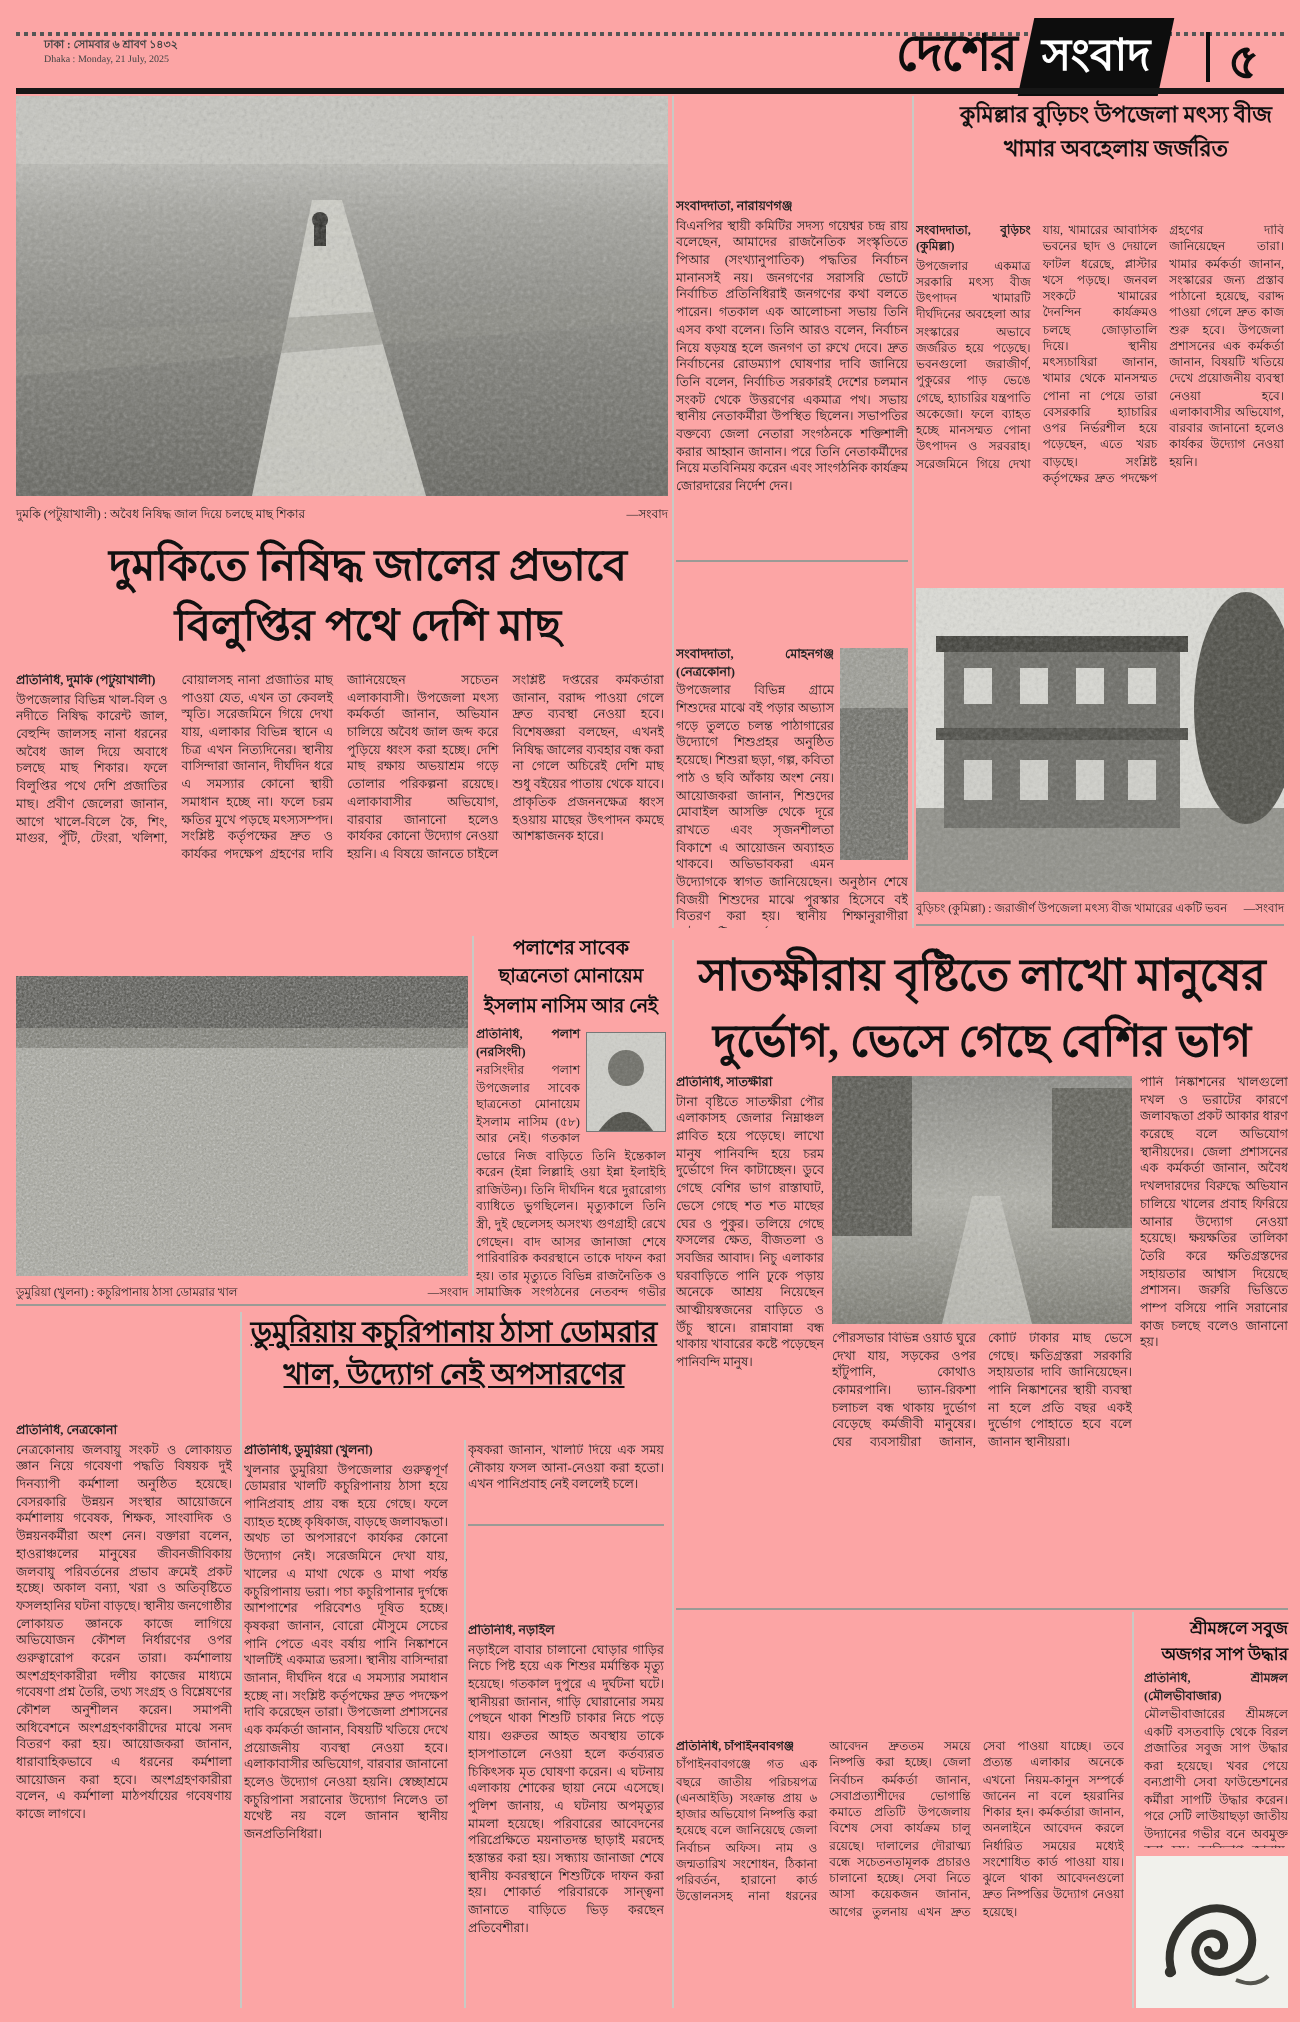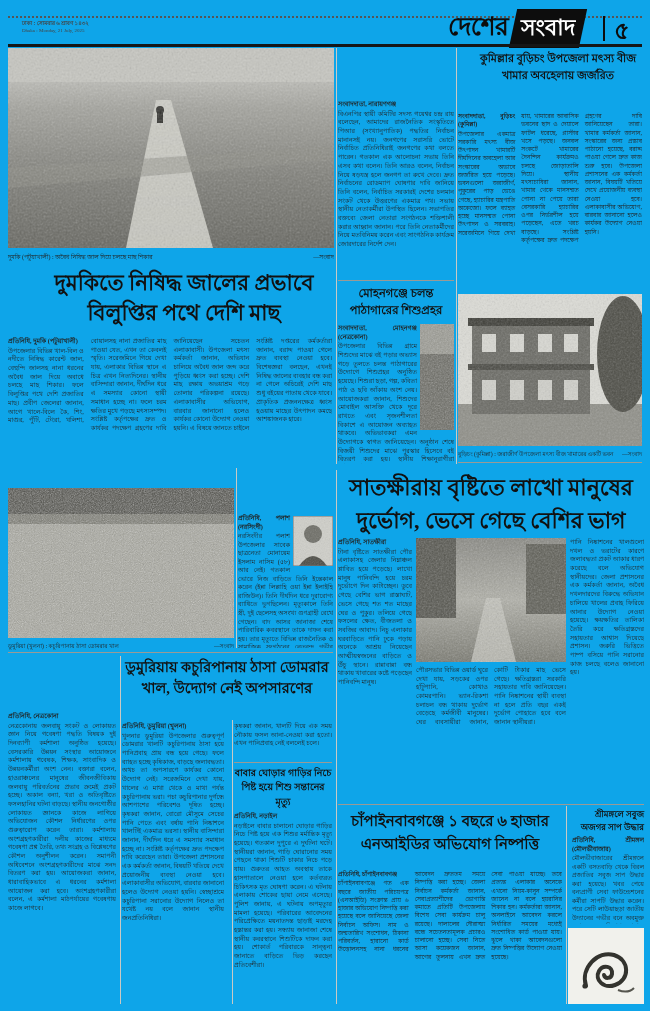--- a/index.html
+++ b/index.html
@@ -1,16 +1,16 @@
 <!DOCTYPE html>
 <html><head>
 <meta charset="utf-8">
 <style>
   html,body{margin:0;padding:0;background:#e9e9e6;}
-  #page{position:relative;width:650px;height:1011px;background:#0ea5e9;margin:0 auto;
+  #page{position:relative;width:650px;height:1011px;background:#fca5a5;margin:0 auto;
         font-family:"Liberation Serif",serif;color:#1a1a1a;overflow:hidden;}
   .abs{position:absolute;}
   .hl{font-weight:bold;text-align:center;color:#111;font-family:"Liberation Serif",serif;}
   .body-txt{font-size:6.3px;line-height:1.38;text-align:justify;color:#222;overflow:hidden;}
   .dl{display:block;font-weight:bold;margin-bottom:1px;}
   .cols3{column-count:3;column-gap:6px;}
   .cols4{column-count:4;column-gap:7px;}
   .cols2{column-count:2;column-gap:6px;}
   .caption{font-size:6px;color:#222;display:flex;justify-content:space-between;align-items:flex-start;}
   .caption .cred{white-space:nowrap;margin-left:4px;}
@@ -76,21 +76,20 @@
     <span class="dl">প্রতিনিধি, দুমকি (পটুয়াখালী)</span>
     <span>উপজেলার বিভিন্ন খাল-বিল ও নদীতে নিষিদ্ধ কারেন্ট জাল, বেহুন্দি জালসহ নানা ধরনের অবৈধ জাল দিয়ে অবাধে চলছে মাছ শিকার। ফলে বিলুপ্তির পথে দেশি প্রজাতির মাছ। প্রবীণ জেলেরা জানান, আগে খালে-বিলে কৈ, শিং, মাগুর, পুঁটি, টেংরা, খলিশা, বোয়ালসহ নানা প্রজাতির মাছ পাওয়া যেত, এখন তা কেবলই স্মৃতি। সরেজমিনে গিয়ে দেখা যায়, এলাকার বিভিন্ন স্থানে এ চিত্র এখন নিত্যদিনের। স্থানীয় বাসিন্দারা জানান, দীর্ঘদিন ধরে এ সমস্যার কোনো স্থায়ী সমাধান হচ্ছে না। ফলে চরম ক্ষতির মুখে পড়ছে মৎস্যসম্পদ। সংশ্লিষ্ট কর্তৃপক্ষের দ্রুত ও কার্যকর পদক্ষেপ গ্রহণের দাবি জানিয়েছেন সচেতন এলাকাবাসী। উপজেলা মৎস্য কর্মকর্তা জানান, অভিযান চালিয়ে অবৈধ জাল জব্দ করে পুড়িয়ে ধ্বংস করা হচ্ছে। দেশি মাছ রক্ষায় অভয়াশ্রম গড়ে তোলার পরিকল্পনা রয়েছে। এলাকাবাসীর অভিযোগ, বারবার জানানো হলেও কার্যকর কোনো উদ্যোগ নেওয়া হয়নি। এ বিষয়ে জানতে চাইলে সংশ্লিষ্ট দপ্তরের কর্মকর্তারা জানান, বরাদ্দ পাওয়া গেলে দ্রুত ব্যবস্থা নেওয়া হবে। বিশেষজ্ঞরা বলছেন, এখনই নিষিদ্ধ জালের ব্যবহার বন্ধ করা না গেলে অচিরেই দেশি মাছ শুধু বইয়ের পাতায় থেকে যাবে। প্রাকৃতিক প্রজননক্ষেত্র ধ্বংস হওয়ায় মাছের উৎপাদন কমছে আশঙ্কাজনক হারে।</span>
   </div>
 
   <div class="body-txt abs" style="left:338px;top:100px;width:116px;height:176px;">
     <span class="dl">সংবাদদাতা, নারায়ণগঞ্জ</span>
     <span>বিএনপির স্থায়ী কমিটির সদস্য গয়েশ্বর চন্দ্র রায় বলেছেন, আমাদের রাজনৈতিক সংস্কৃতিতে পিআর (সংখ্যানুপাতিক) পদ্ধতির নির্বাচন মানানসই নয়। জনগণের সরাসরি ভোটে নির্বাচিত প্রতিনিধিরাই জনগণের কথা বলতে পারেন। গতকাল এক আলোচনা সভায় তিনি এসব কথা বলেন। তিনি আরও বলেন, নির্বাচন নিয়ে ষড়যন্ত্র হলে জনগণ তা রুখে দেবে। দ্রুত নির্বাচনের রোডম্যাপ ঘোষণার দাবি জানিয়ে তিনি বলেন, নির্বাচিত সরকারই দেশের চলমান সংকট থেকে উত্তরণের একমাত্র পথ। সভায় স্থানীয় নেতাকর্মীরা উপস্থিত ছিলেন। সভাপতির বক্তব্যে জেলা নেতারা সংগঠনকে শক্তিশালী করার আহ্বান জানান। পরে তিনি নেতাকর্মীদের নিয়ে মতবিনিময় করেন এবং সাংগঠনিক কার্যক্রম জোরদারের নির্দেশ দেন।</span>
   </div>
 
   <div class="hr" style="left:338px;top:280px;width:116px;"></div>
-  <div class="hl abs" style="left:338px;top:285px;width:116px;font-size:11.5px;line-height:1.45;">মোহনগঞ্জে চলন্ত পাঠাগারের শিশুপ্রহর</div>
   <div class="body-txt abs" style="left:338px;top:324px;width:116px;height:140px;">
     <span style="float:right;margin:0 0 2px 3px;">
       <svg width="34" height="106">
         <defs>
             <filter id="n2">
               <feTurbulence type="fractalNoise" baseFrequency="0.7" numOctaves="3"></feTurbulence>
               <feColorMatrix type="saturate" values="0"></feColorMatrix>
             </filter>
           </defs>
         <rect width="34" height="106" fill="#6b6b64"></rect>
@@ -163,20 +162,21 @@
       <rect width="150" height="124" filter="url(#n4)" opacity="0.4"></rect>
     </svg>
   </div>
   <div class="body-txt cols2 abs" style="left:416px;top:666px;width:150px;height:136px;">
     <span>পৌরসভার বিভিন্ন ওয়ার্ড ঘুরে দেখা যায়, সড়কের ওপর হাঁটুপানি, কোথাও কোমরপানি। ভ্যান-রিকশা চলাচল বন্ধ থাকায় দুর্ভোগ বেড়েছে কর্মজীবী মানুষের। ঘের ব্যবসায়ীরা জানান, কোটি টাকার মাছ ভেসে গেছে। ক্ষতিগ্রস্তরা সরকারি সহায়তার দাবি জানিয়েছেন। পানি নিষ্কাশনের স্থায়ী ব্যবস্থা না হলে প্রতি বছর একই দুর্ভোগ পোহাতে হবে বলে জানান স্থানীয়রা।</span>
   </div>
   <div class="body-txt abs" style="left:570px;top:538px;width:74px;height:264px;">
     <span>পানি নিষ্কাশনের খালগুলো দখল ও ভরাটের কারণে জলাবদ্ধতা প্রকট আকার ধারণ করেছে বলে অভিযোগ স্থানীয়দের। জেলা প্রশাসনের এক কর্মকর্তা জানান, অবৈধ দখলদারদের বিরুদ্ধে অভিযান চালিয়ে খালের প্রবাহ ফিরিয়ে আনার উদ্যোগ নেওয়া হয়েছে। ক্ষয়ক্ষতির তালিকা তৈরি করে ক্ষতিগ্রস্তদের সহায়তার আশ্বাস দিয়েছে প্রশাসন। জরুরি ভিত্তিতে পাম্প বসিয়ে পানি সরানোর কাজ চলছে বলেও জানানো হয়।</span>
   </div>
 
+  <div class="hl abs" style="left:238px;top:468px;width:95px;font-size:9.5px;line-height:1.5;">পলাশের সাবেক ছাত্রনেতা মোনায়েম ইসলাম নাসিম আর নেই</div>
   <div class="body-txt abs" style="left:238px;top:514px;width:95px;height:134px;font-size:6.2px;">
     <span style="float:right;margin:2px 0 2px 3px;">
       <svg width="40" height="50">
         <defs>
             <filter id="n5">
               <feTurbulence type="fractalNoise" baseFrequency="0.8" numOctaves="2"></feTurbulence>
               <feColorMatrix type="saturate" values="0"></feColorMatrix>
             </filter>
           </defs>
         <rect width="40" height="50" fill="#cfcfc9"></rect>
@@ -208,38 +208,36 @@
     <span>ডুমুরিয়া (খুলনা) : কচুরিপানায় ঠাসা ডোমরার খাল</span>
     <span class="cred">—সংবাদ</span>
   </div>
 
   <div class="hr" style="left:8px;top:652px;width:325px;"></div>
   <div class="body-txt abs" style="left:8px;top:712px;width:108px;height:292px;">
     <span class="dl">প্রতিনিধি, নেত্রকোনা</span>
     <span>নেত্রকোনায় জলবায়ু সংকট ও লোকায়ত জ্ঞান নিয়ে গবেষণা পদ্ধতি বিষয়ক দুই দিনব্যাপী কর্মশালা অনুষ্ঠিত হয়েছে। বেসরকারি উন্নয়ন সংস্থার আয়োজনে কর্মশালায় গবেষক, শিক্ষক, সাংবাদিক ও উন্নয়নকর্মীরা অংশ নেন। বক্তারা বলেন, হাওরাঞ্চলের মানুষের জীবনজীবিকায় জলবায়ু পরিবর্তনের প্রভাব ক্রমেই প্রকট হচ্ছে। অকাল বন্যা, খরা ও অতিবৃষ্টিতে ফসলহানির ঘটনা বাড়ছে। স্থানীয় জনগোষ্ঠীর লোকায়ত জ্ঞানকে কাজে লাগিয়ে অভিযোজন কৌশল নির্ধারণের ওপর গুরুত্বারোপ করেন তারা। কর্মশালায় অংশগ্রহণকারীরা দলীয় কাজের মাধ্যমে গবেষণা প্রশ্ন তৈরি, তথ্য সংগ্রহ ও বিশ্লেষণের কৌশল অনুশীলন করেন। সমাপনী অধিবেশনে অংশগ্রহণকারীদের মাঝে সনদ বিতরণ করা হয়। আয়োজকরা জানান, ধারাবাহিকভাবে এ ধরনের কর্মশালা আয়োজন করা হবে। অংশগ্রহণকারীরা বলেন, এ কর্মশালা মাঠপর্যায়ের গবেষণায় কাজে লাগবে।</span>
   </div>
 
-  <div class="hl abs" style="left:122px;top:657px;width:210px;font-size:14.5px;line-height:1.45;">ডুমুরিয়ায় কচুরিপানায় ঠাসা ডোমরার খাল, উদ্যোগ নেই অপসারণের</div>
+  <div class="hl abs" style="left:122px;top:657px;width:210px;font-size:14.5px;line-height:1.45;text-decoration:underline;">ডুমুরিয়ায় কচুরিপানায় ঠাসা ডোমরার খাল, উদ্যোগ নেই অপসারণের</div>
   <div class="body-txt abs" style="left:122px;top:722px;width:102px;height:282px;">
     <span class="dl">প্রতিনিধি, ডুমুরিয়া (খুলনা)</span>
     <span>খুলনার ডুমুরিয়া উপজেলার গুরুত্বপূর্ণ ডোমরার খালটি কচুরিপানায় ঠাসা হয়ে পানিপ্রবাহ প্রায় বন্ধ হয়ে গেছে। ফলে ব্যাহত হচ্ছে কৃষিকাজ, বাড়ছে জলাবদ্ধতা। অথচ তা অপসারণে কার্যকর কোনো উদ্যোগ নেই। সরেজমিনে দেখা যায়, খালের এ মাথা থেকে ও মাথা পর্যন্ত কচুরিপানায় ভরা। পচা কচুরিপানার দুর্গন্ধে আশপাশের পরিবেশও দূষিত হচ্ছে। কৃষকরা জানান, বোরো মৌসুমে সেচের পানি পেতে এবং বর্ষায় পানি নিষ্কাশনে খালটিই একমাত্র ভরসা। স্থানীয় বাসিন্দারা জানান, দীর্ঘদিন ধরে এ সমস্যার সমাধান হচ্ছে না। সংশ্লিষ্ট কর্তৃপক্ষের দ্রুত পদক্ষেপ দাবি করেছেন তারা। উপজেলা প্রশাসনের এক কর্মকর্তা জানান, বিষয়টি খতিয়ে দেখে প্রয়োজনীয় ব্যবস্থা নেওয়া হবে। এলাকাবাসীর অভিযোগ, বারবার জানানো হলেও উদ্যোগ নেওয়া হয়নি। স্বেচ্ছাশ্রমে কচুরিপানা সরানোর উদ্যোগ নিলেও তা যথেষ্ট নয় বলে জানান স্থানীয় জনপ্রতিনিধিরা।</span>
   </div>
   <div class="body-txt abs" style="left:234px;top:722px;width:98px;height:36px;">
     <span>কৃষকরা জানান, খালটি দিয়ে এক সময় নৌকায় ফসল আনা-নেওয়া করা হতো। এখন পানিপ্রবাহ নেই বললেই চলে।</span>
   </div>
 
   <div class="hr" style="left:234px;top:762px;width:98px;"></div>
-  <div class="hl abs" style="left:234px;top:766px;width:98px;font-size:9.5px;line-height:1.5;">বাবার ঘোড়ার গাড়ির নিচে পিষ্ট হয়ে শিশু সন্তানের মৃত্যু</div>
   <div class="body-txt abs" style="left:234px;top:812px;width:98px;height:192px;">
     <span class="dl">প্রতিনিধি, নড়াইল</span>
     <span>নড়াইলে বাবার চালানো ঘোড়ার গাড়ির নিচে পিষ্ট হয়ে এক শিশুর মর্মান্তিক মৃত্যু হয়েছে। গতকাল দুপুরে এ দুর্ঘটনা ঘটে। স্থানীয়রা জানান, গাড়ি ঘোরানোর সময় পেছনে থাকা শিশুটি চাকার নিচে পড়ে যায়। গুরুতর আহত অবস্থায় তাকে হাসপাতালে নেওয়া হলে কর্তব্যরত চিকিৎসক মৃত ঘোষণা করেন। এ ঘটনায় এলাকায় শোকের ছায়া নেমে এসেছে। পুলিশ জানায়, এ ঘটনায় অপমৃত্যুর মামলা হয়েছে। পরিবারের আবেদনের পরিপ্রেক্ষিতে ময়নাতদন্ত ছাড়াই মরদেহ হস্তান্তর করা হয়। সন্ধ্যায় জানাজা শেষে স্থানীয় কবরস্থানে শিশুটিকে দাফন করা হয়। শোকার্ত পরিবারকে সান্ত্বনা জানাতে বাড়িতে ভিড় করছেন প্রতিবেশীরা।</span>
   </div>
 
   <div class="hr" style="left:338px;top:804px;width:306px;"></div>
-  <div class="hl abs" style="left:338px;top:810px;width:224px;font-size:15px;line-height:1.5;">চাঁপাইনবাবগঞ্জে ১ বছরে ৬ হাজার এনআইডির অভিযোগ নিষ্পত্তি</div>
   <div class="body-txt cols3 abs" style="left:338px;top:870px;width:224px;height:134px;font-size:6px;">
     <span class="dl">প্রতিনিধি, চাঁপাইনবাবগঞ্জ</span>
     <span>চাঁপাইনবাবগঞ্জে গত এক বছরে জাতীয় পরিচয়পত্র (এনআইডি) সংক্রান্ত প্রায় ৬ হাজার অভিযোগ নিষ্পত্তি করা হয়েছে বলে জানিয়েছে জেলা নির্বাচন অফিস। নাম ও জন্মতারিখ সংশোধন, ঠিকানা পরিবর্তন, হারানো কার্ড উত্তোলনসহ নানা ধরনের আবেদন দ্রুততম সময়ে নিষ্পত্তি করা হচ্ছে। জেলা নির্বাচন কর্মকর্তা জানান, সেবাপ্রত্যাশীদের ভোগান্তি কমাতে প্রতিটি উপজেলায় বিশেষ সেবা কার্যক্রম চালু রয়েছে। দালালের দৌরাত্ম্য বন্ধে সচেতনতামূলক প্রচারও চালানো হচ্ছে। সেবা নিতে আসা কয়েকজন জানান, আগের তুলনায় এখন দ্রুত সেবা পাওয়া যাচ্ছে। তবে প্রত্যন্ত এলাকার অনেকে এখনো নিয়ম-কানুন সম্পর্কে জানেন না বলে হয়রানির শিকার হন। কর্মকর্তারা জানান, অনলাইনে আবেদন করলে নির্ধারিত সময়ের মধ্যেই সংশোধিত কার্ড পাওয়া যায়। ঝুলে থাকা আবেদনগুলো দ্রুত নিষ্পত্তির উদ্যোগ নেওয়া হয়েছে।</span>
   </div>
 
   <div class="hl abs" style="left:572px;top:808px;width:72px;font-size:8.5px;line-height:1.5;text-align:right;">শ্রীমঙ্গলে সবুজ অজগর সাপ উদ্ধার</div>
   <div class="body-txt abs" style="left:572px;top:836px;width:72px;height:88px;font-size:6.2px;">
     <span class="dl">প্রতিনিধি, শ্রীমঙ্গল (মৌলভীবাজার)</span>
     <span>মৌলভীবাজারের শ্রীমঙ্গলে একটি বসতবাড়ি থেকে বিরল প্রজাতির সবুজ সাপ উদ্ধার করা হয়েছে। খবর পেয়ে বন্যপ্রাণী সেবা ফাউন্ডেশনের কর্মীরা সাপটি উদ্ধার করেন। পরে সেটি লাউয়াছড়া জাতীয় উদ্যানের গভীর বনে অবমুক্ত করা হয়। বনবিভাগ জানায়, সাপটি নিরীহ প্রজাতির, আতঙ্কিত না হয়ে খবর দেওয়ায় স্থানীয়দের ধন্যবাদ জানানো হয়।</span>
   </div>

